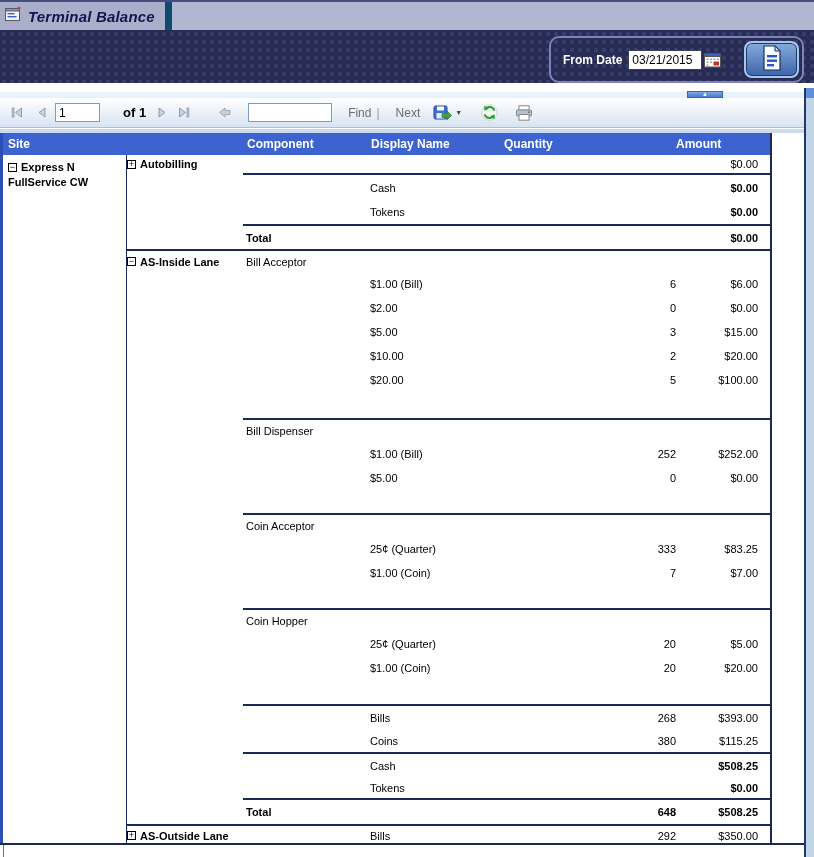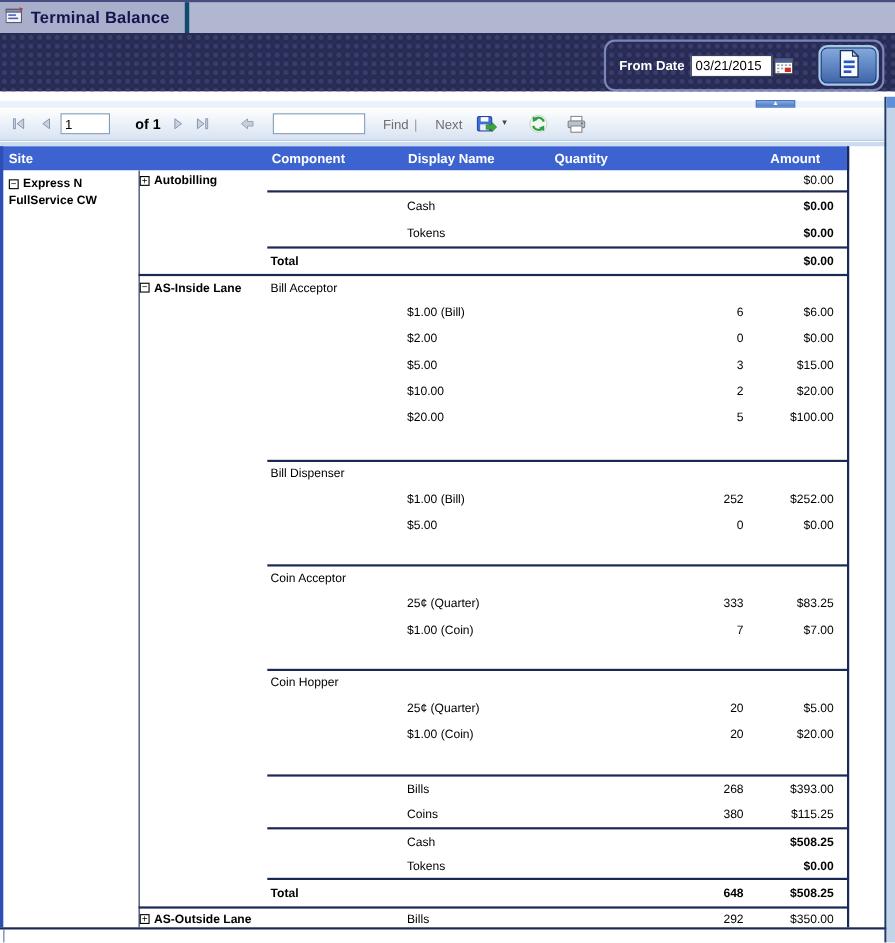--- a/index.html
+++ b/index.html
@@ -3,21 +3,21 @@
 <meta charset="utf-8">
 <style>
   * { margin:0; padding:0; box-sizing:border-box; }
   body { background:#ffffff; font-family:"Liberation Sans", sans-serif; }
   #app { position:relative; width:814px; height:857px; overflow:hidden; background:#fff; }
 
   
   #tabstrip { position:absolute; left:0; top:0; width:814px; height:30px; background:#B2B7D1; }
   #tabstrip .topline { position:absolute; left:0; top:0; width:814px; height:2px; background:#464D80; }
   #wintab { position:absolute; left:0; top:2px; width:172px; height:28px; background:#A9AECB;
-            border-right:4px solid #0c4a6e; display:flex; align-items:center; padding-left:5px; gap:6px; }
+            border-right:7px solid #0c4a6e; display:flex; align-items:center; padding-left:5px; gap:6px;font-style:italic; }
   #wintab .title { font-size:15px; font-weight:bold; color:#14144E; letter-spacing:0.2px; }
 
   
   #params { position:absolute; left:0; top:30px; width:814px; height:53px; background-color:#272B54;
             background-image:radial-gradient(circle, #383D6B 2px, transparent 2.6px),
                              radial-gradient(circle, #33386330 2px, transparent 2.6px);
             background-size:8px 8px, 8px 8px; background-position:0 0, 4px 4px; }
   #param-panel { position:absolute; left:549px; top:6px; width:255px; height:47px;
                  border:2px solid #7B85B9; border-radius:10px; display:flex; align-items:center; padding-left:12px; }
   #param-panel .fdlabel { color:#FFFFFF; font-weight:bold; font-size:12px; white-space:nowrap; }
@@ -50,21 +50,21 @@
   .findnext { font-size:12px; color:#6E6E6E; margin-left:16px; text-decoration:none; cursor:pointer; }
   .findsep  { font-size:12px; color:#9A9A9A; margin-left:5px; }
   #export-btn { margin-left:13px; display:flex; align-items:center; }
   #export-caret { font-size:7px; color:#444; margin-left:3px; }
   #refresh-btn { margin-left:19px; } #print-btn { margin-left:17px; }
 
   
   #thead { position:absolute; left:0; top:133px; width:772px; height:22px; background:#3C63D0;
            display:flex; align-items:center; color:#fff; font-size:12px; font-weight:bold; }
   .hc1{width:124px; padding-left:8px;} .hc2{width:117px;} .hc3{width:123px; padding-left:6px;}
-  .hc4{width:140px; padding-left:7px;} .hc5{flex:1; text-align:left;} .hc6{width:96px; text-align:center; padding-right:2px;}
+  .hc4{width:140px; padding-left:7px;} .hc5{flex:1; text-align:left;} .hc6{width:96px; text-align:left; padding-right:2px;}
 
   #tbody { position:absolute; left:3px; top:155px; width:769px; height:688px; overflow:hidden; background:#fff; }
   #tbl-left-border  { position:absolute; left:0;   top:133px; width:3px; height:710px; background:#2D4FB5; }
   #tbl-right-border { position:absolute; left:770px; top:133px; width:2px; height:710px; background:#1B2A55; }
   #site-sep { position:absolute; left:126px; top:155px; width:1px; height:688px; background:#1B2A55; }
   #tbl-bottom { position:absolute; left:0; top:843px; width:806px; height:2px; background:#1B2A55; }
   #below-left-edge { position:absolute; left:3px; top:845px; width:1px; height:12px; background:#5A6FA8; }
 
   .trow { display:flex; align-items:center; font-size:11px; color:#000; }
   .h18{height:18px;} .h19{height:19px;} .h20{height:20px;} .h21{height:21px;} .h22{height:22px;}

